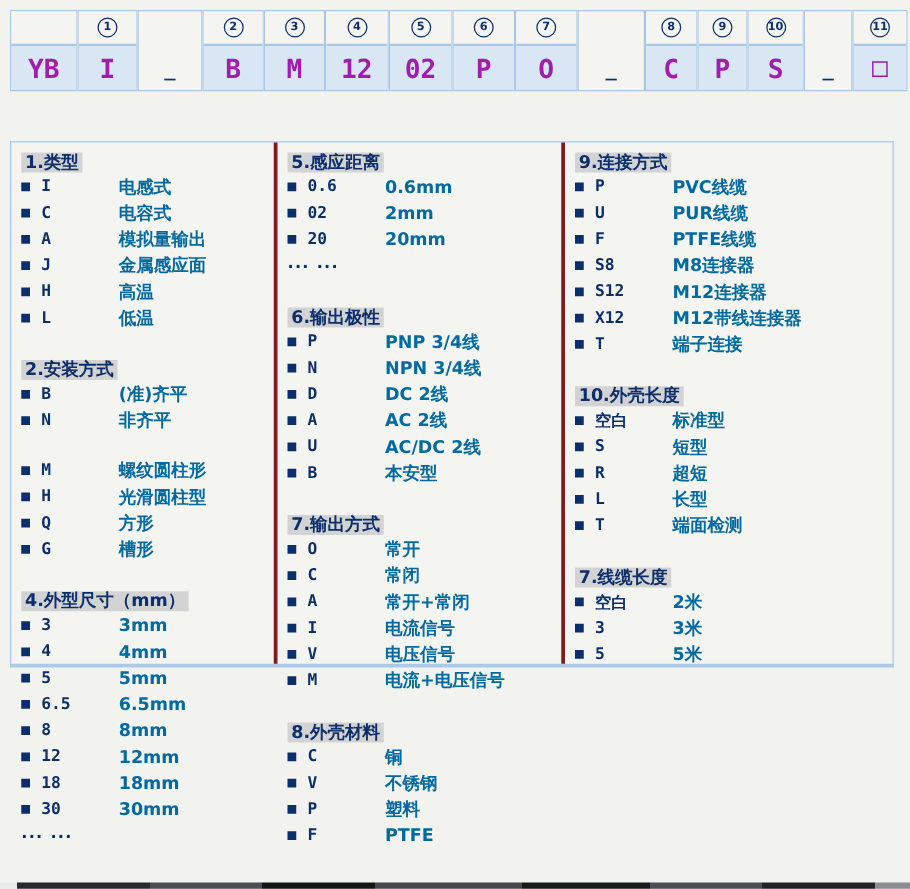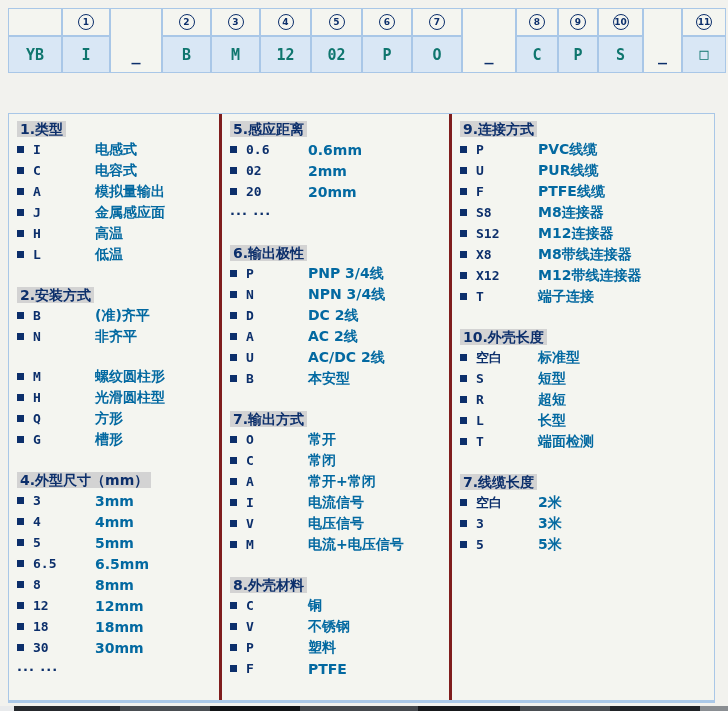--- a/index.html
+++ b/index.html
@@ -9,31 +9,31 @@
     font-family:"DejaVu Sans","Liberation Sans",sans-serif;
     color:#0c2f6b;
   }
   
   .mc{position:absolute;left:8px;top:8px;display:flex}
   .c{box-sizing:border-box;border:1px solid #a9c7e7;background:#f4f5f0;flex:none}
   .c .n{height:26px;display:flex;align-items:center;justify-content:center;
         border-bottom:2px solid #a9c7e7;background:#f4f5f0}
   .c .v{height:35px;display:flex;align-items:center;justify-content:center;
         background:#d9e7f5;font-family:"DejaVu Sans Mono","Liberation Mono",monospace;
-        font-weight:bold;font-size:15px;color:#0f766e}
+        font-weight:bold;font-size:21px;color:#a21caf}
   .c.sep .sv{height:63px;display:flex;align-items:flex-end;justify-content:center;
         box-sizing:border-box;padding-bottom:7px;
         font-family:"DejaVu Sans Mono","Liberation Mono",monospace;
         font-weight:bold;font-size:15px;color:#0c2f6b}
   .badge{width:16px;height:16px;border:1.5px solid #0c2f6b;border-radius:50%;
         display:flex;align-items:center;justify-content:center;
         font-size:9px;font-weight:bold;color:#0c2f6b;box-sizing:border-box;line-height:1}
   .box-glyph{font-size:17px;line-height:1}
   
-  .panel{position:absolute;left:8px;top:113px;width:707px;height:590px;box-sizing:border-box;
+  .panel{position:absolute;left:8px;top:113px;width:707px;height:421px;box-sizing:border-box;
         background:#f4f5f0;border:1px solid #a9c7e7;border-bottom:3px solid #abc9e8;display:flex}
   .col{box-sizing:border-box;padding-top:4px;flex:none}
   .col-b{border-left:3px solid #7f1d1d}
   .section+.section{margin-top:19px}
   .sec-title{height:21px;line-height:21px;margin-left:8px}
   .tt{background:#d3d3d3;color:#0c2f6b;font-weight:bold;font-size:14px;padding:0 3px}
   .item{height:21px;display:flex;align-items:center;padding-left:8px}
   .bu{width:7px;height:7px;background:#0c2f6b;margin-right:9px;flex:none}
   .code{width:62px;flex:none;font-family:"DejaVu Sans Mono","Liberation Mono",monospace;
         font-weight:bold;font-size:13px;color:#0c2f6b}
@@ -383,25 +383,20 @@
           <span class="code">S8</span>
           <span class="desc">M8连接器</span>
         </div>
       <div class="item">
           <span class="bu"></span>
           <span class="code">S12</span>
           <span class="desc">M12连接器</span>
         </div>
       <div class="item">
           <span class="bu"></span>
-          <span class="code">X8</span>
-          <span class="desc">M8带线连接器</span>
-        </div>
-      <div class="item">
-          <span class="bu"></span>
           <span class="code">X12</span>
           <span class="desc">M12带线连接器</span>
         </div>
       <div class="item">
           <span class="bu"></span>
           <span class="code">T</span>
           <span class="desc">端子连接</span>
         </div>
     </div>
     <div class="section">

